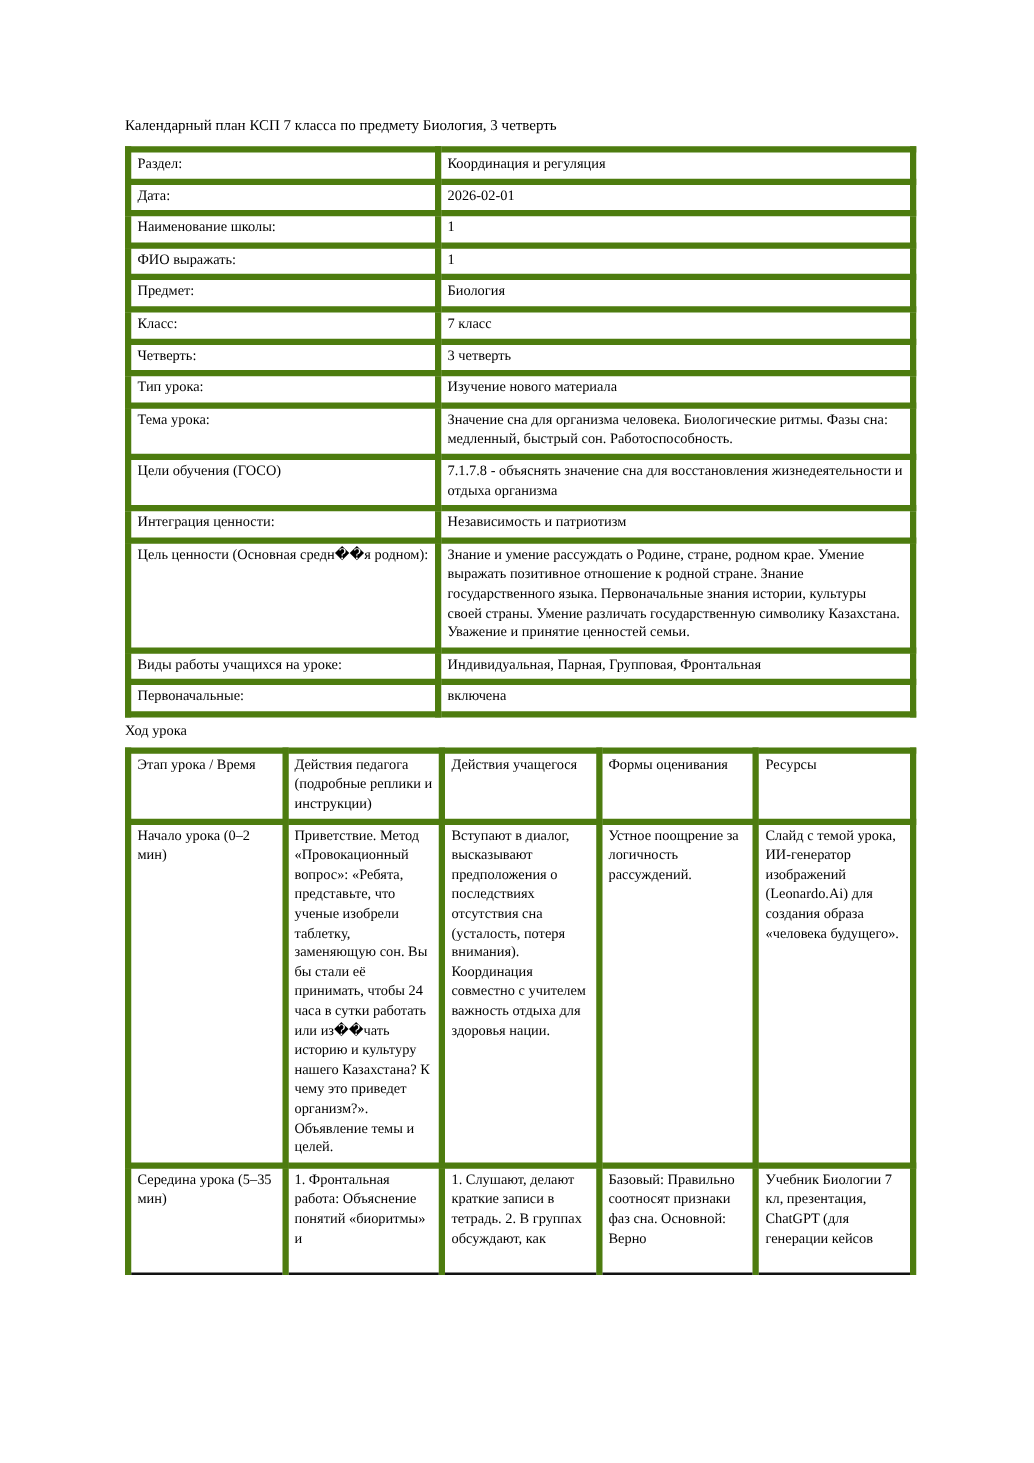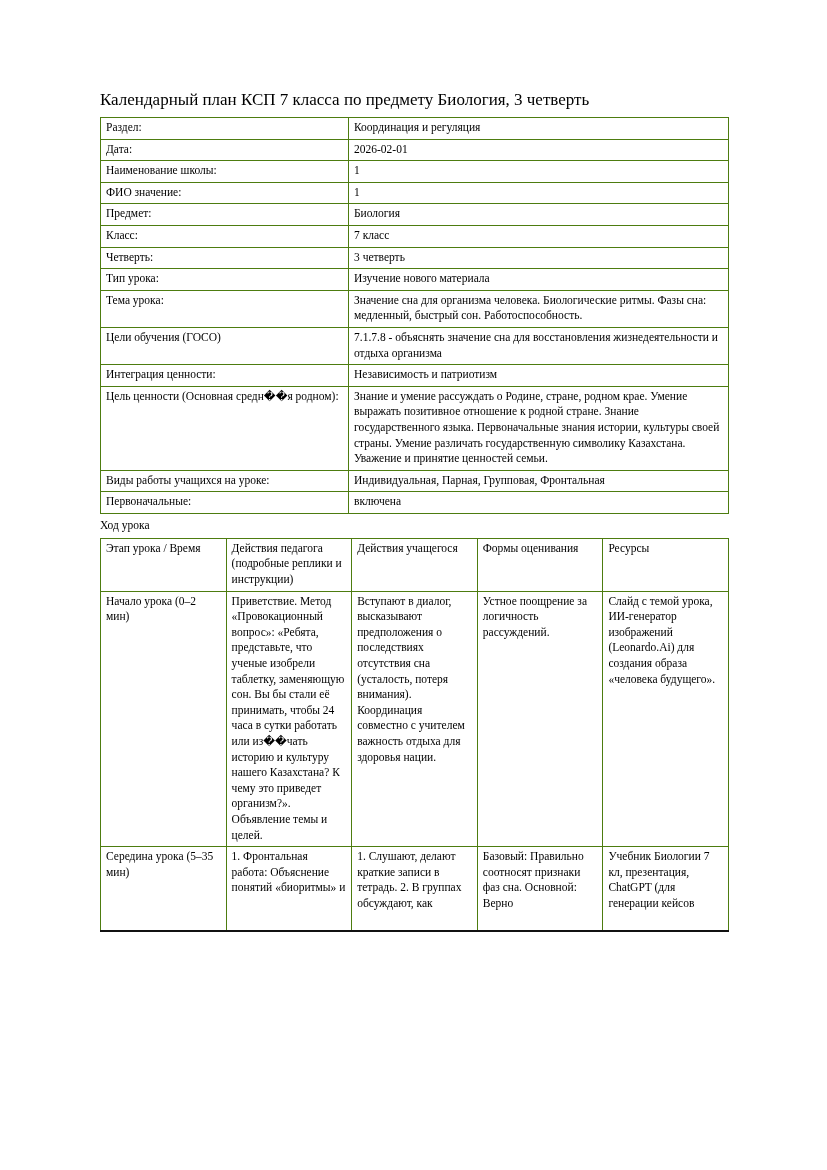--- a/index.html
+++ b/index.html
@@ -17,41 +17,41 @@
     color: #000000;
     -webkit-font-smoothing: antialiased;
   }
   .page {
     position: absolute;
     left: 100px;
     top: 92px;
     width: 628px;
   }
   .doc-title {
-    font-size: 17px;
+    font-size: 12px;
     line-height: 16px;
     margin: 0 0 9px 0;
     white-space: nowrap;
   }
   .section-label {
     font-size: 11.5px;
     line-height: 16px;
     margin: 3px 0 5px 0;
   }
 
   
   table.doc-table {
     border-collapse: collapse;
     width: 628px;
     table-layout: fixed;
     font-size: 11.5px;
     line-height: 15.6px;
   }
   table.doc-table td {
-    border: 1px solid #4d7c0f;
+    border: 5px solid #4d7c0f;
     padding: 2px 5px 3px 5px;
     vertical-align: top;
     word-wrap: break-word;
     overflow-wrap: break-word;
     hyphens: none;
   }
   
   table.info-table col.c-label { width: 248px; }
   table.info-table col.c-value { width: 380px; }
 
@@ -84,21 +84,21 @@
         </tr>
         <tr>
           <td>Дата:</td>
           <td>2026-02-01</td>
         </tr>
         <tr>
           <td>Наименование школы:</td>
           <td>1</td>
         </tr>
         <tr>
-          <td>ФИО значение:</td>
+          <td>ФИО выражать:</td>
           <td>1</td>
         </tr>
         <tr>
           <td>Предмет:</td>
           <td>Биология</td>
         </tr>
         <tr>
           <td>Класс:</td>
           <td>7 класс</td>
         </tr>

